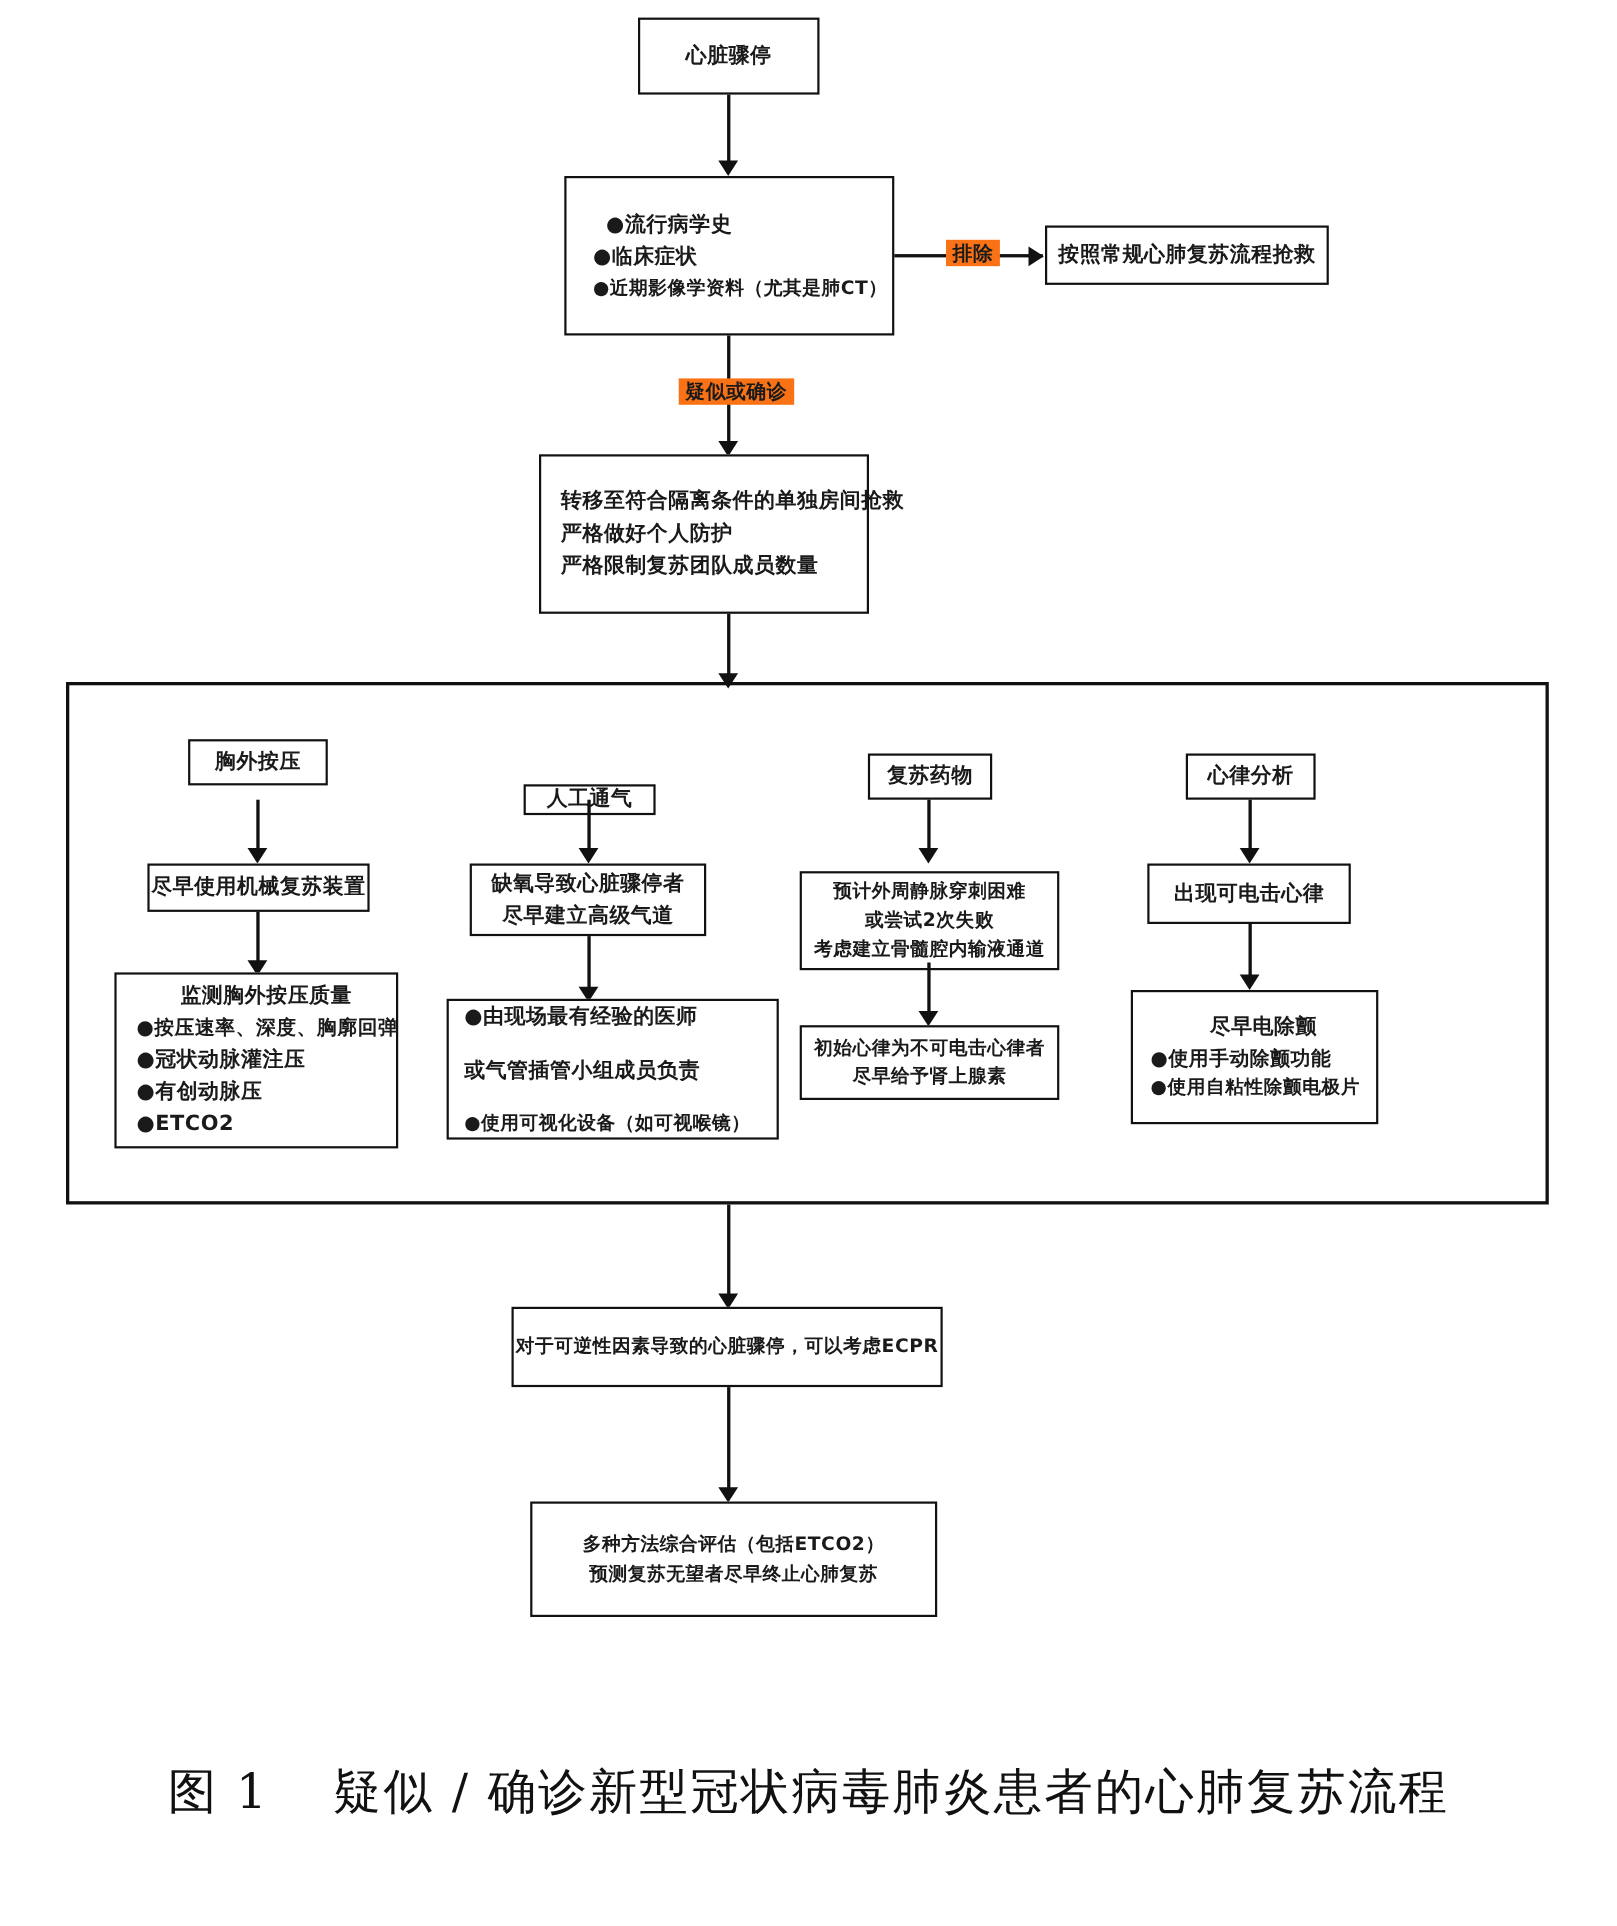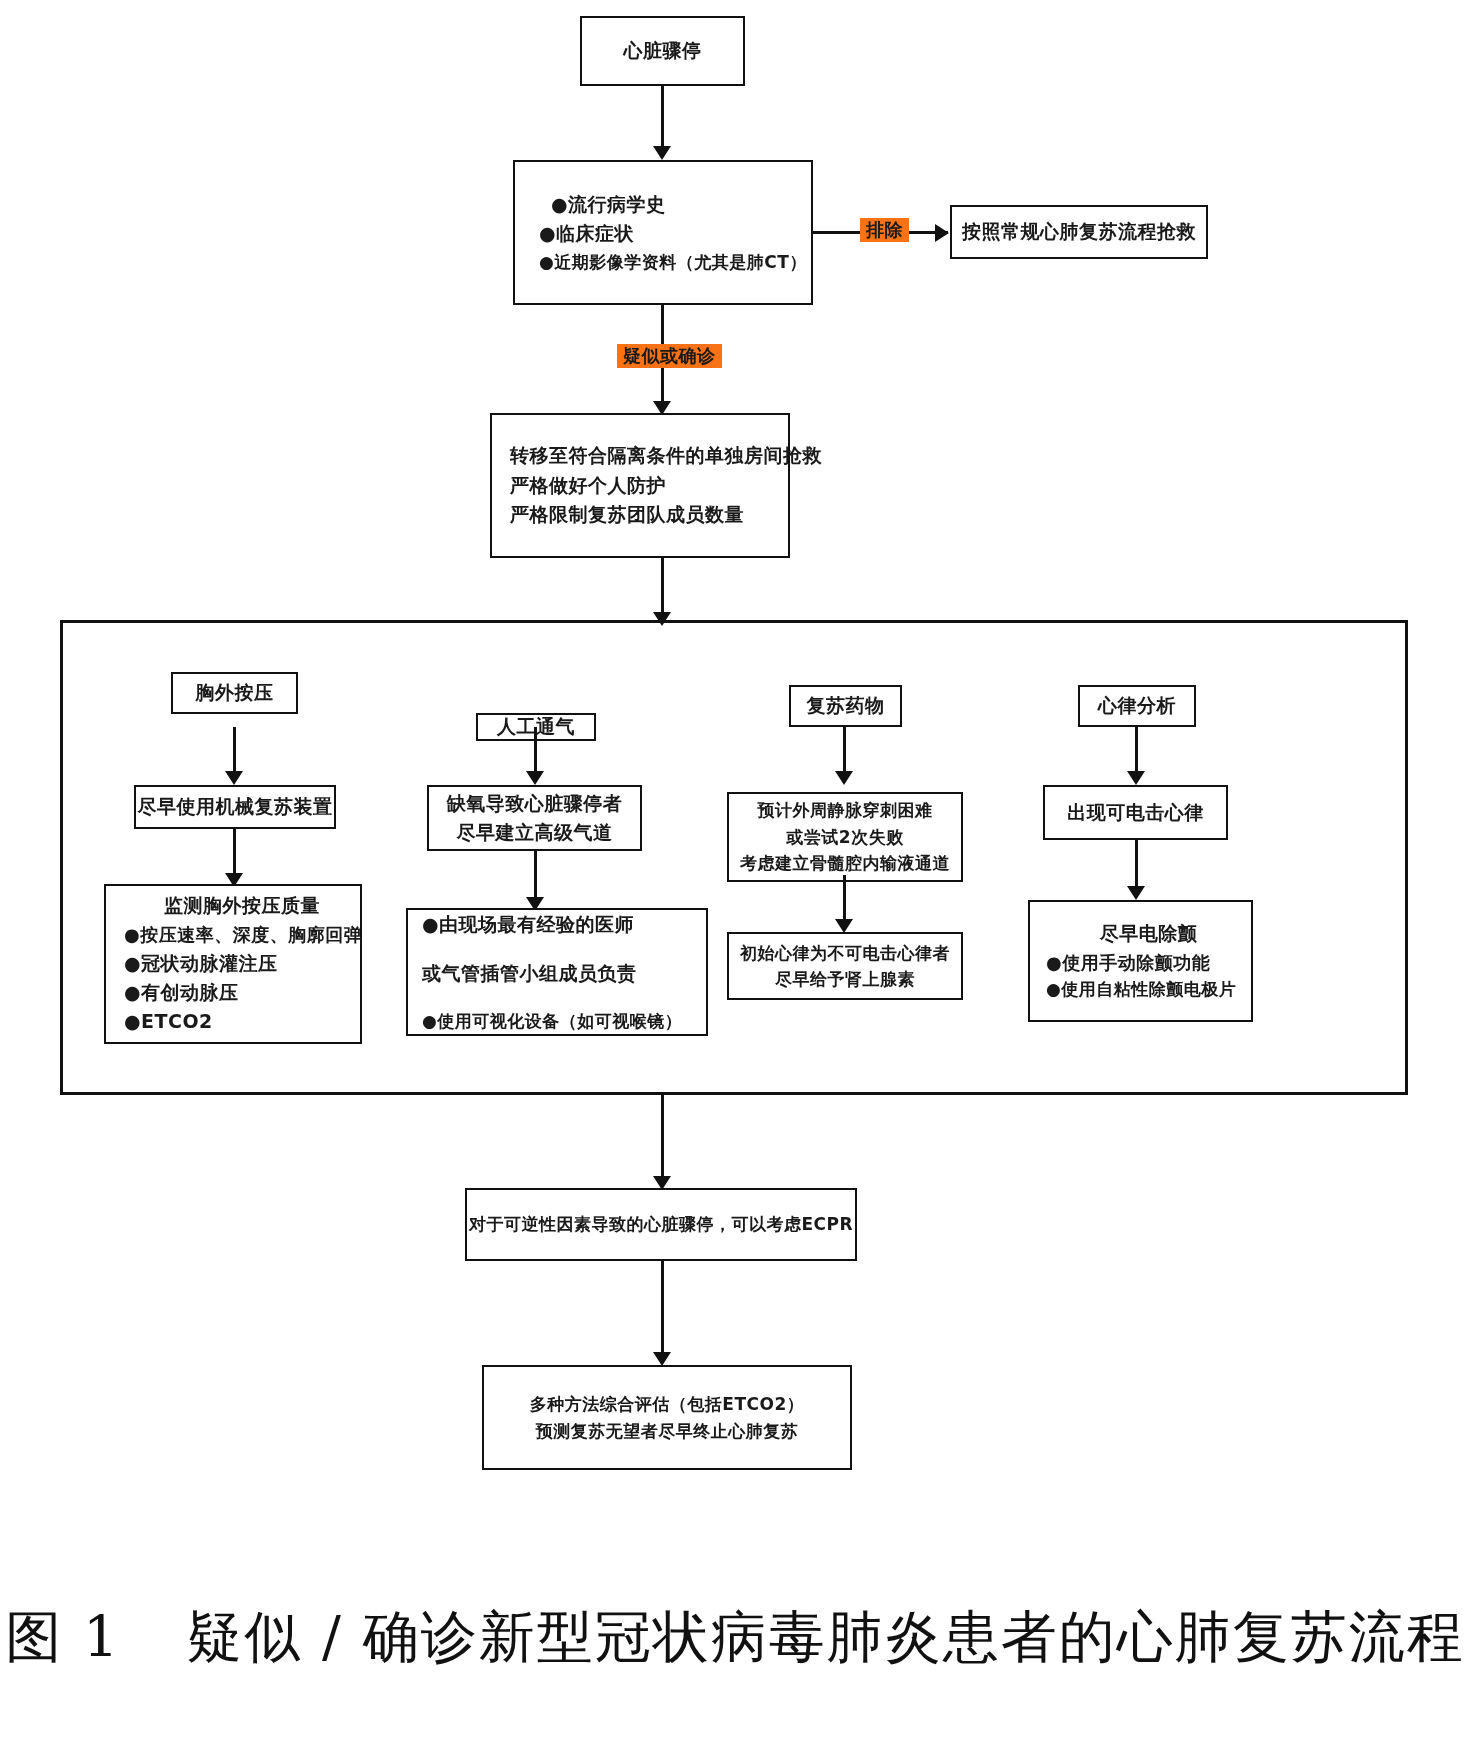--- a/index.html
+++ b/index.html
@@ -70,21 +70,21 @@
   .group-box {
     position: absolute;
     border: 3px solid #111;
     background: transparent;
   }
   .caption {
     position: absolute;
     left: 0; right: 0;
     text-align: center;
     font-family: "DejaVu Serif", "Liberation Serif", serif;
-    font-size: 56px;
+    font-size: 44px;
     letter-spacing: 2px;
     color: #111;
     white-space: nowrap;
   }
   .caption .gap { display: inline-block; width: 26px; }
   .small { font-size: 17px; }
 </style>
 </head>
 <body>
 

